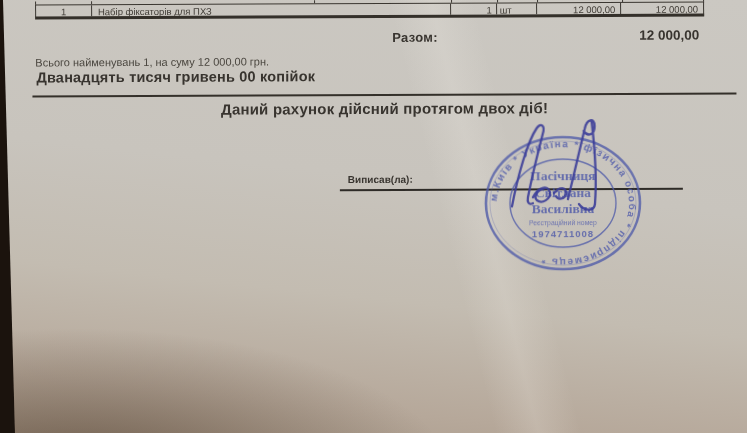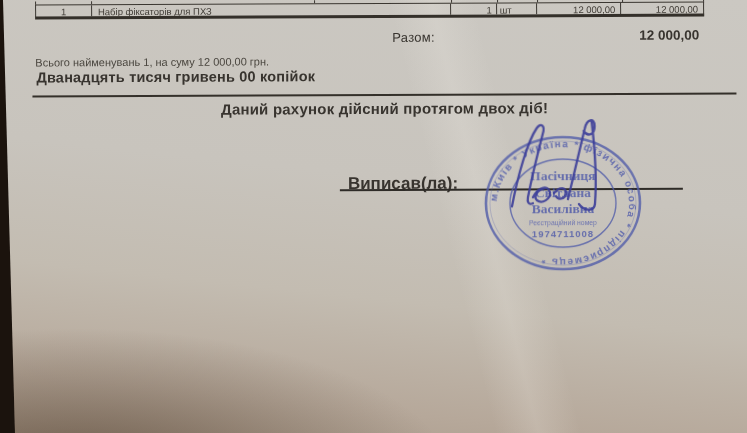--- a/index.html
+++ b/index.html
@@ -22,27 +22,27 @@
     line-height:11px;padding-top:1px;color:#403c36;white-space:nowrap;overflow:hidden;}
   .cell:last-child{border-right:none;}
   .c-no{width:56px;text-align:center;}
   .c-name{width:360px;padding-left:6px;}
   .c-qty{width:46px;text-align:right;padding-right:4px;}
   .c-unit{width:40px;padding-left:3px;}
   .c-price{width:85px;text-align:right;padding-right:5px;}
   .c-sum{width:82px;text-align:right;padding-right:5px;}
   .stub{position:absolute;top:0;width:1px;height:3px;background:#3b3731;}
   
-  .razom-label{left:393px;top:30px;font-weight:normal;font-size:13px;letter-spacing:.3px;}
+  .razom-label{left:393px;top:30px;font-weight:bold;font-size:13px;letter-spacing:.3px;}
   .razom-value{left:558px;top:29px;width:142px;text-align:right;font-weight:bold;font-size:13.5px;}
   .summary{left:36px;top:55px;font-size:11px;color:#4a463f;}
   .words{left:37px;top:68px;font-weight:bold;font-size:14.5px;letter-spacing:.2px;}
   .divider{left:33px;top:94px;width:704px;height:2px;background:#34302a;}
   .notice{left:33px;top:100px;width:704px;text-align:center;font-weight:bold;font-size:15px;letter-spacing:.2px;}
-  .issued{left:348px;top:174px;font-weight:bold;font-size:17px;}
+  .issued{left:348px;top:174px;font-weight:bold;font-size:10px;}
   .sign-line{left:340px;top:189px;width:343px;height:2px;background:#2e2b27;}
   
   .stamp{left:470px;top:108px;width:196px;height:176px;filter:blur(0.3px);}
   .ring-outer{fill:none;stroke:#5560aa;stroke-width:2.6;}
   .ring-outer2{fill:none;stroke:#5560aa;stroke-width:.8;opacity:.45;}
   .ring-inner{fill:none;stroke:#5560aa;stroke-width:1.4;}
   .ring-text{fill:#515cab;font-family:"Liberation Sans",sans-serif;font-size:10px;
     font-weight:bold;letter-spacing:1.4px;}
   .st-name{fill:#4f5aa9;font-family:"Liberation Serif",serif;font-weight:bold;
     font-size:13.5px;text-anchor:middle;}

